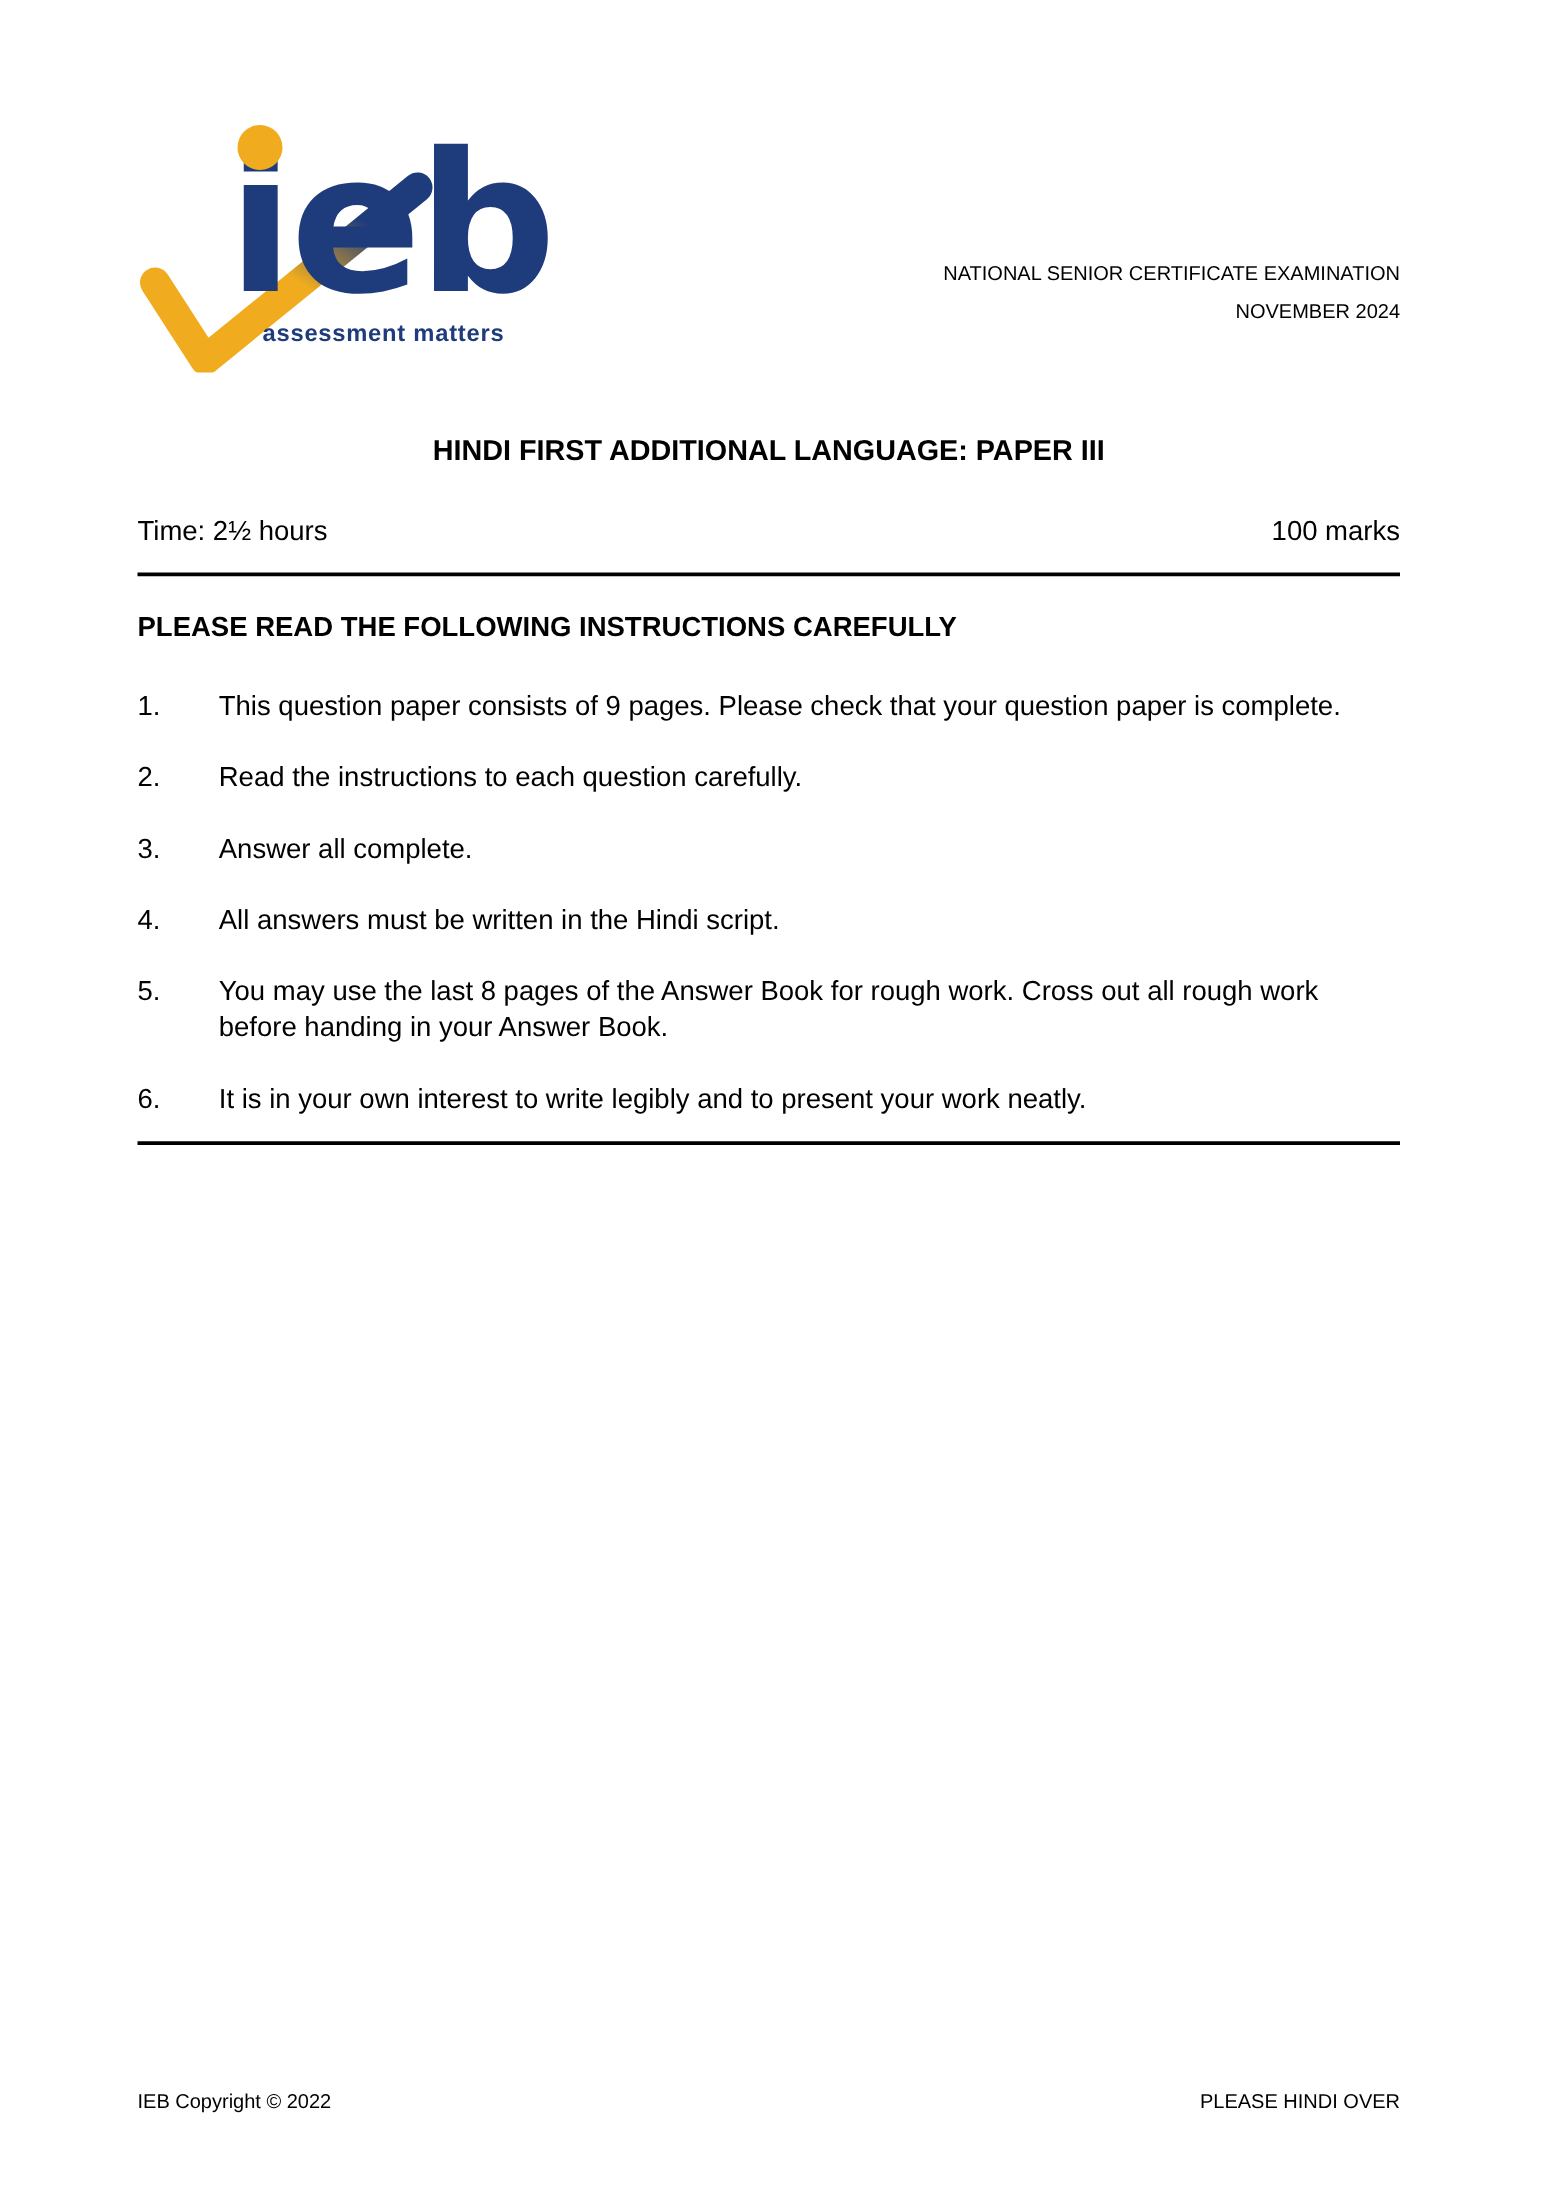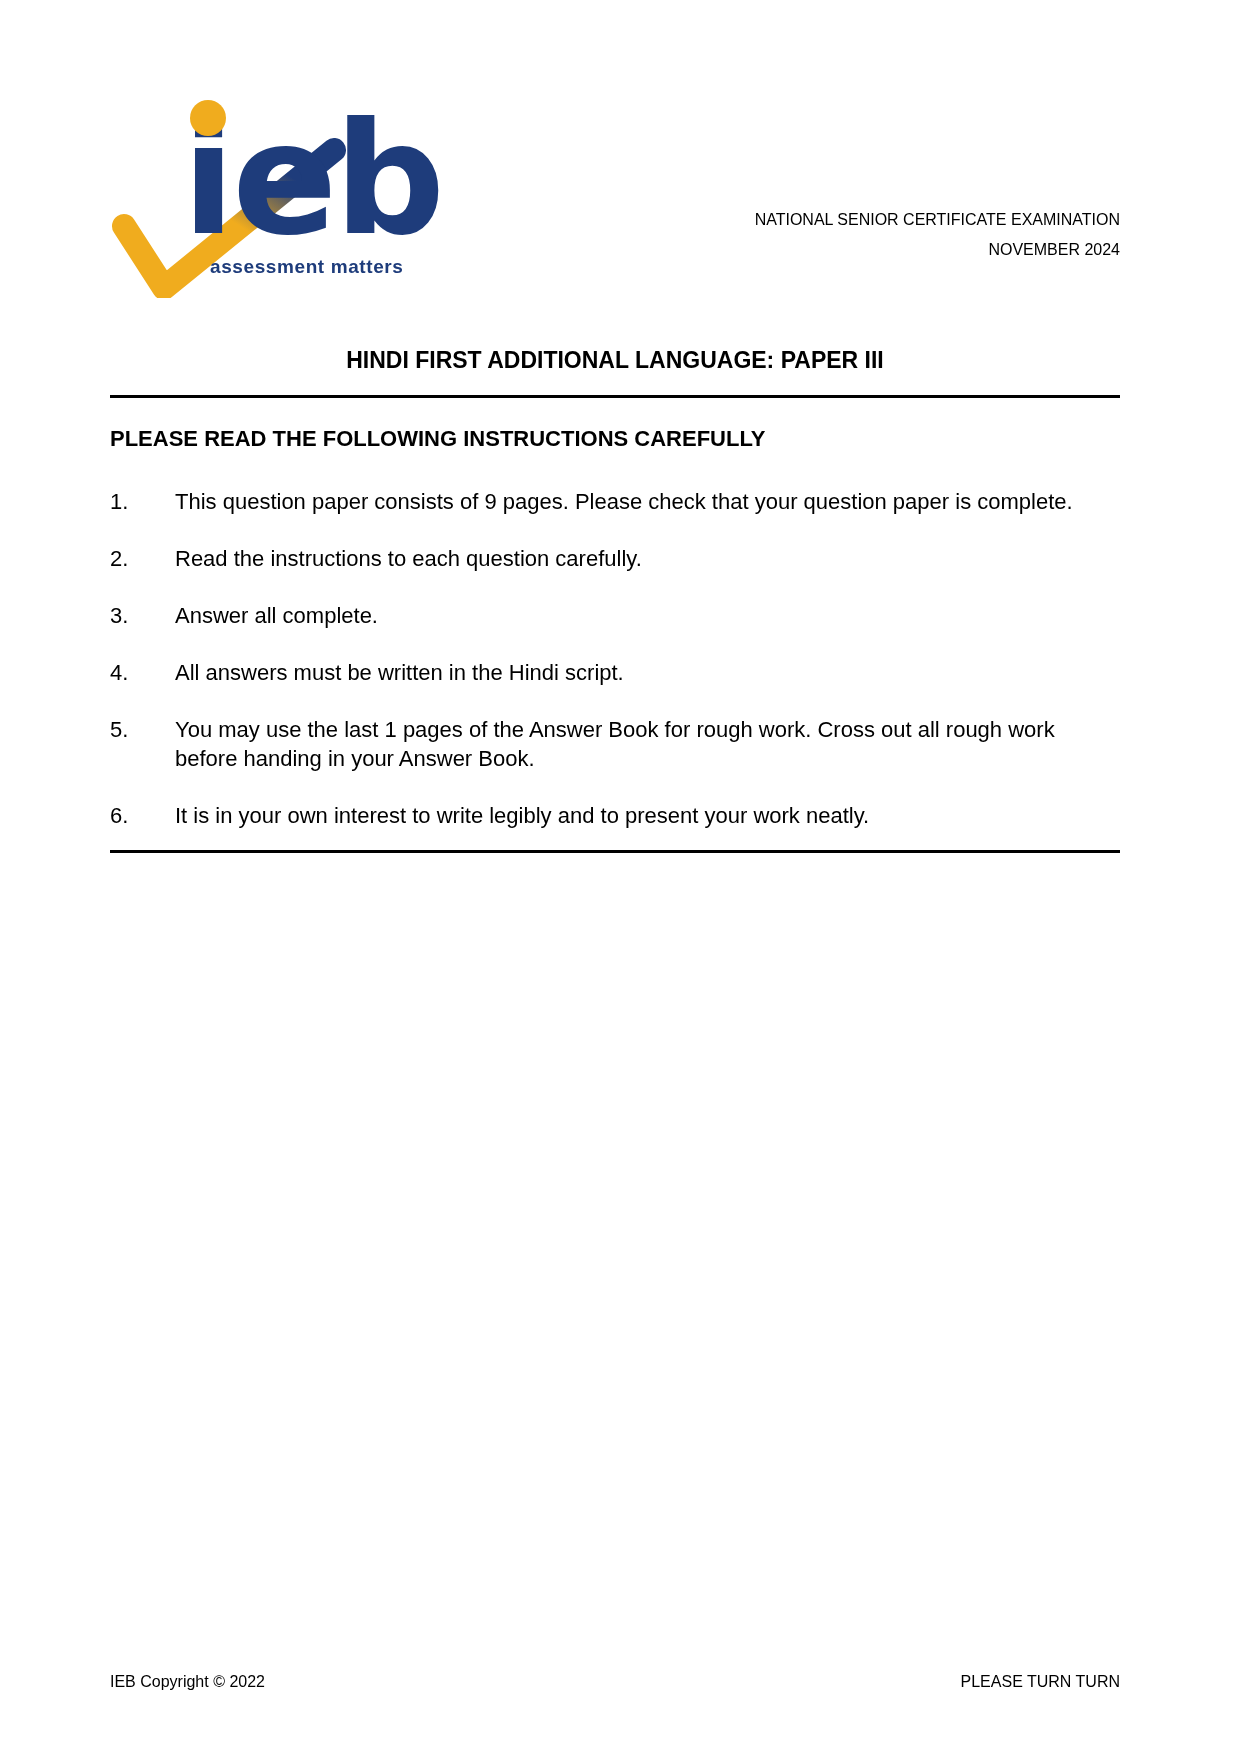--- a/index.html
+++ b/index.html
@@ -107,20 +107,24 @@
 
 <div class="content">
 
   <div class="header-block">
     <div>NATIONAL SENIOR CERTIFICATE EXAMINATION</div>
     <div>NOVEMBER 2024</div>
   </div>
 
   <div class="paper-title">HINDI FIRST ADDITIONAL LANGUAGE: PAPER III</div>
 
+  <div class="time-row">
+    <span>Time: 2½ hours</span>
+    <span>100 marks</span>
+  </div>
 
   <hr class="rule">
 
   <div class="instr-heading">PLEASE READ THE FOLLOWING INSTRUCTIONS CAREFULLY</div>
 
   <div class="instr-list">
     <div class="instr-item">
       <div class="instr-num">1.</div>
       <div class="instr-text">This question paper consists of 9 pages. Please check that your question paper is complete.</div>
     </div>
@@ -131,28 +135,28 @@
     <div class="instr-item">
       <div class="instr-num">3.</div>
       <div class="instr-text">Answer all complete.</div>
     </div>
     <div class="instr-item">
       <div class="instr-num">4.</div>
       <div class="instr-text">All answers must be written in the Hindi script.</div>
     </div>
     <div class="instr-item">
       <div class="instr-num">5.</div>
-      <div class="instr-text">You may use the last 1 pages of the Answer Book for rough work. Cross out all rough work before handing in your Answer Book.</div>
+      <div class="instr-text">You may use the last 8 pages of the Answer Book for rough work. Cross out all rough work before handing in your Answer Book.</div>
     </div>
     <div class="instr-item">
       <div class="instr-num">6.</div>
       <div class="instr-text">It is in your own interest to write legibly and to present your work neatly.</div>
     </div>
   </div>
 
   <hr class="rule" style="margin-top:20px;">
 
 </div>
 
 <div class="footer">
   <span>IEB Copyright © 2022</span>
-  <span>PLEASE TURN TURN</span>
+  <span>PLEASE HINDI OVER</span>
 </div>
 
 </body></html>

